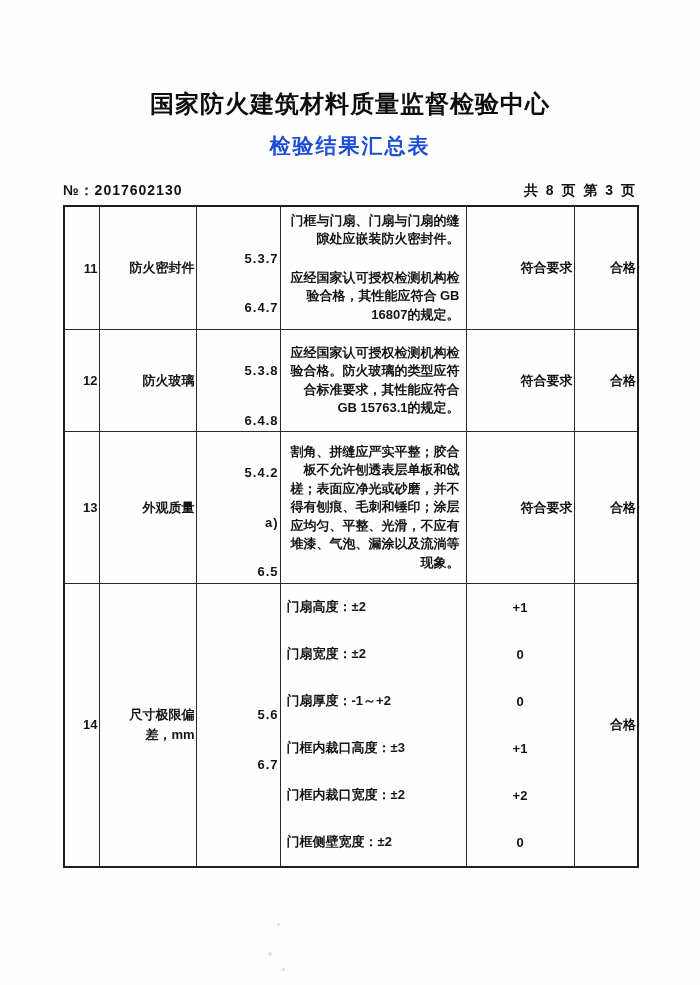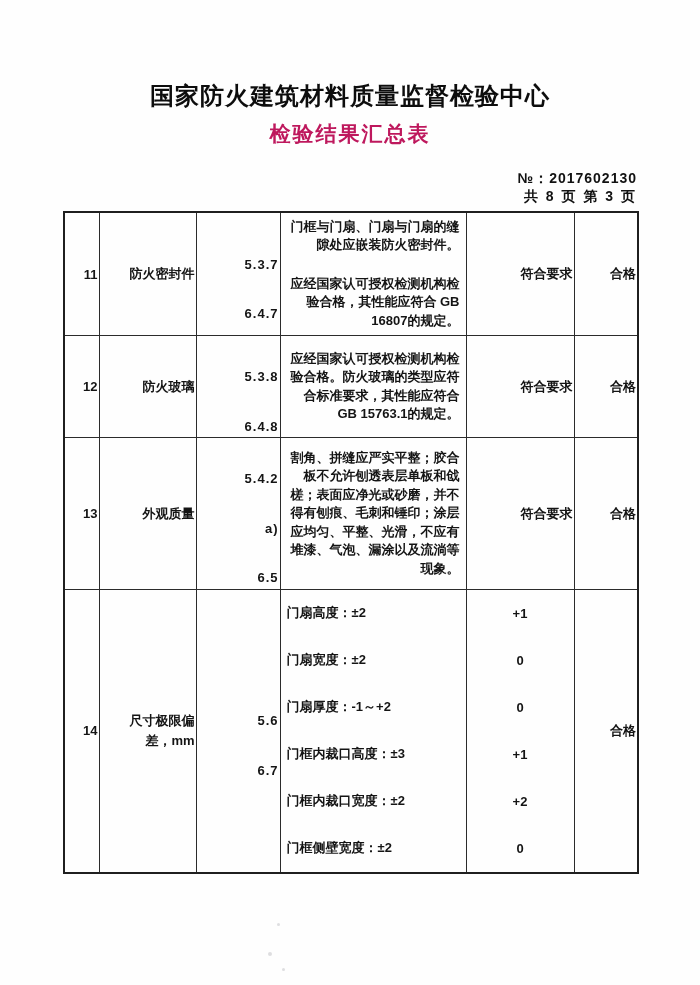--- a/index.html
+++ b/index.html
@@ -9,30 +9,30 @@
   .page {
     position:relative;
     width:700px; height:985px;
     background:#fefefe;
     color:#111;
     overflow:hidden;
   }
 
   .title-block { padding-top:76px; text-align:center; }
   .title-main {
-    margin:4px; font-size:24px; font-weight:bold; letter-spacing:1px; color:#0d0d0d;
+    margin:12px; font-size:24px; font-weight:bold; letter-spacing:1px; color:#0d0d0d;
   }
   .title-sub {
-    margin:8px 0 0; font-size:21px; font-weight:bold; letter-spacing:2px; color:#be185d;font-family:Liberation Serif, serif;
+    margin:8px 0 0; font-size:21px; font-weight:bold; letter-spacing:2px; color:#1d4ed8;font-family:Liberation Serif, serif;
   }
 
   .meta-row {
     width:574px; margin:22px 0 0 63px;
-    display:flex; justify-content:flex-end; align-items:flex-end;
-    font-size:14px; font-weight:bold;flex-direction:column;
+    display:flex; justify-content:space-between; align-items:flex-end;
+    font-size:14px; font-weight:bold;
   }
   .meta-left { letter-spacing:1px; }
   .meta-right { letter-spacing:2px; }
 
   table.report {
     width:574px; margin:5px 0 0 63px;
     border-collapse:collapse; table-layout:fixed;
     border:2px solid #1f1f1f;
   }
   table.report th, table.report td {

